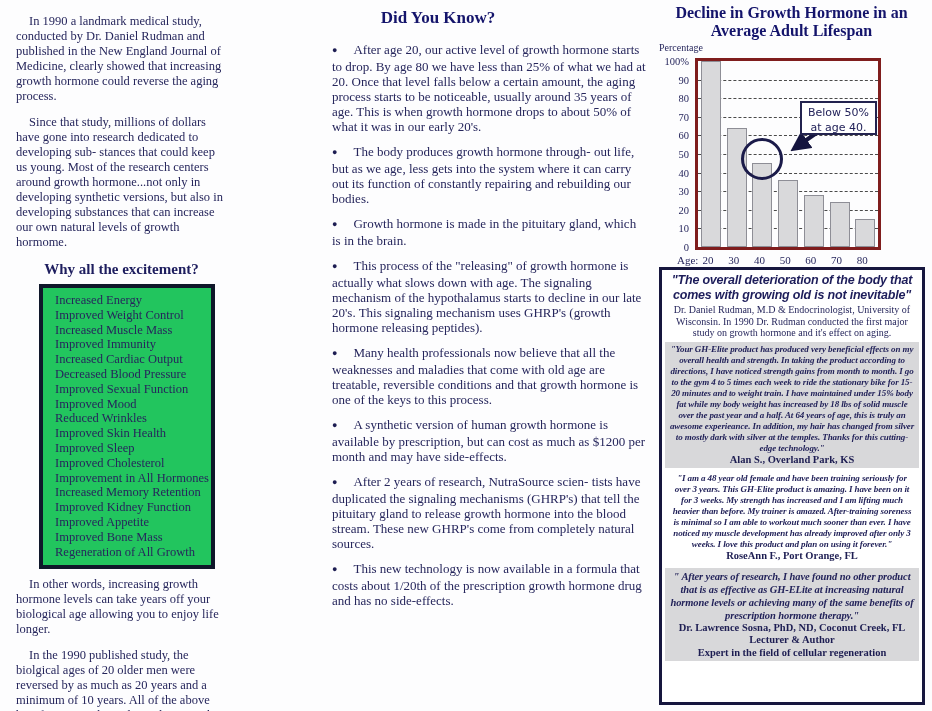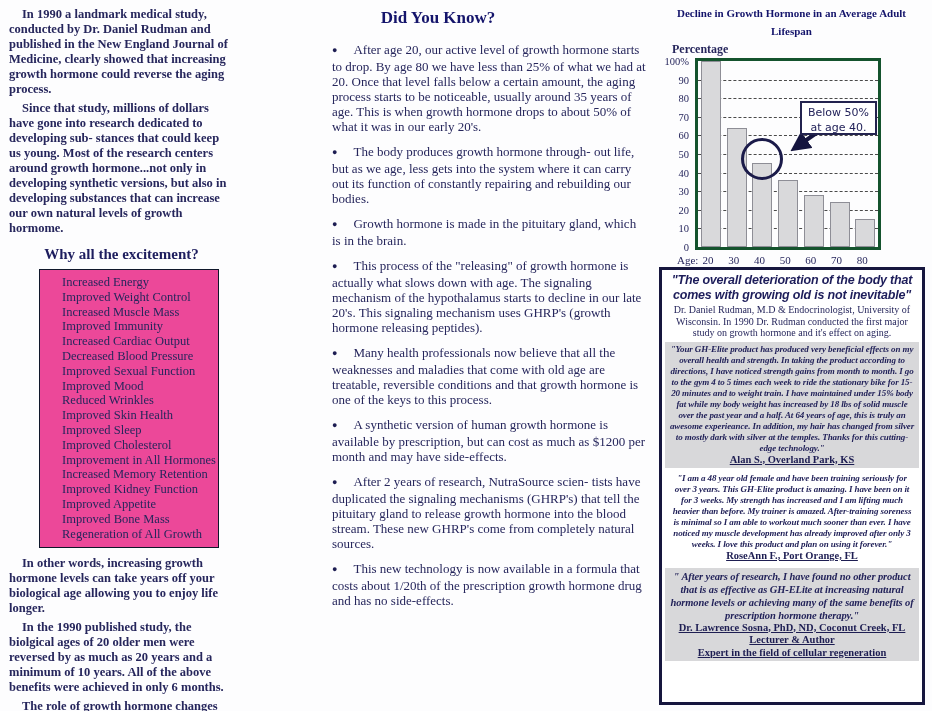--- a/index.html
+++ b/index.html
@@ -5,39 +5,39 @@
   html,body{margin:0;padding:0;}
   body{
     width:932px;height:711px;position:relative;background:#fdfdfe;
     font-family:"Liberation Serif",serif;color:#26265c;overflow:hidden;
   }
   .col{position:absolute;}
   h1{font-family:"Liberation Serif",serif;font-weight:bold;color:#14146b;
      text-align:center;margin:0;font-size:17px;}
   
   #left-col{left:5px;top:3px;width:233px;}
-  .para{margin:4px;font-size:12.5px;line-height:15px;text-indent:13px;text-align:left;font-weight:bold;}
+  .para{margin:11px;font-size:12.5px;line-height:15px;text-indent:13px;text-align:left;}
   .subhead{font-weight:bold;font-size:15px;text-align:center;margin:10px 0 2px 0;color:#1d1d5e;}
-  .benefits-box{margin:6px 0 8px 34px;width:152px;background:#ec4899;
-     border:1px solid #0f172a;padding:5px 4px 6px 22px;}
+  .benefits-box{margin:6px 0 8px 34px;width:152px;background:#22c55e;
+     border:4px solid #0f172a;padding:5px 4px 6px 12px;}
   .benefit-item{font-size:12.5px;line-height:14.8px;white-space:nowrap;}
   .closing .para{margin-top:0;}
   
   #mid-col{left:318px;top:8px;width:330px;}
   #mid-col h1{margin-bottom:14px;width:240px;}
   .bullet-item{margin:0 0 10px 0;padding-left:14px;font-size:13px;line-height:15px;}
   .bullet{font-size:9px;margin-right:16px;color:#1d1d52;position:relative;top:-1px;}
   
   #right-col{left:655px;top:4px;width:273px;}
-  #chart-title{width:250px;margin:0 auto;font-size:11px;line-height:18px;}
-  #pct-label{position:absolute;left:17px;top:38px;font-size:12px;color:#26265c;font-weight:bold;}
+  #chart-title{width:250px;margin:0 auto;font-size:16px;line-height:18px;}
+  #pct-label{position:absolute;left:4px;top:38px;font-size:10px;color:#26265c;}
   #y-axis{position:absolute;left:0px;top:54px;width:38px;height:200px;}
   #y-axis span{position:absolute;right:4px;font-size:10.5px;margin-left:13px;}
   #chart-plot{position:absolute;left:40px;top:54px;width:186px;height:192px;
-     border:3px solid #14532d;box-sizing:border-box;background:#fdfdfe;}
+     border:3px solid #7f1d1d;box-sizing:border-box;background:#fdfdfe;}
   .gridline{position:absolute;left:0;width:100%;border-top:1px dashed #4a4a4a;height:0;}
   .bar{position:absolute;bottom:0;background:#d9d9db;border:1px solid #8e8e96;
      box-sizing:border-box;z-index:2;}
   #callout{position:absolute;left:102px;top:40px;width:77px;height:34px;z-index:6;
      background:#fff;border:2px solid #23234f;text-align:center;
      font-family:"DejaVu Sans",sans-serif;font-size:11px;line-height:15px;color:#23235a;
      padding-top:2px;box-sizing:border-box;}
   #target-circle{position:absolute;left:43px;top:77px;width:42px;height:42px;z-index:5;
      border:3px solid #1b1b4a;border-radius:50%;box-sizing:border-box;}
   #arrow-svg{position:absolute;left:0;top:0;z-index:4;}
@@ -49,21 +49,21 @@
      border:3px solid #16163e;box-sizing:border-box;background:#fff;padding:3px 3px;}
   #quote-headline{font-family:"Liberation Sans",sans-serif;font-weight:bold;font-style:italic;
      font-size:12.5px;line-height:15px;text-align:center;color:#1d1d5a;letter-spacing:-0.2px;}
   #quote-attr{font-size:10px;line-height:11.5px;text-align:center;margin-top:1px;color:#26265c;}
   .testimonial{margin-top:3px;padding:2px 4px;text-align:center;}
   .t-gray{background:#d8d8da;}
   .t-white{background:#ffffff;}
   .t-text{font-weight:bold;font-style:italic;font-size:9px;line-height:11px;
      letter-spacing:-0.1px;color:#23235a;}
   .t-large .t-text{font-size:10.5px;line-height:13px;}
-  .t-author{font-weight:bold;font-size:10.5px;line-height:12.5px;color:#1d1d52;text-decoration:underline;}
+  .t-author{font-weight:bold;font-size:10.5px;line-height:12.5px;color:#1d1d52;}
 </style>
 </head>
 <body>
 
 <div id="left-col" class="col">
   <div style="margin-top:3px;">
       <p class="para">In 1990 a landmark medical study, conducted by Dr. Daniel Rudman and published in the New England Journal of Medicine, clearly showed that increasing growth hormone could reverse the aging process.</p>
       <p class="para">Since that study, millions of dollars have gone into research dedicated to developing sub- stances that could keep us young. Most of the research centers around growth hormone...not only in developing synthetic versions, but also in developing substances that can increase our own natural levels of growth hormome.</p>
     </div>
   <div class="subhead">Why all the excitement?</div>

